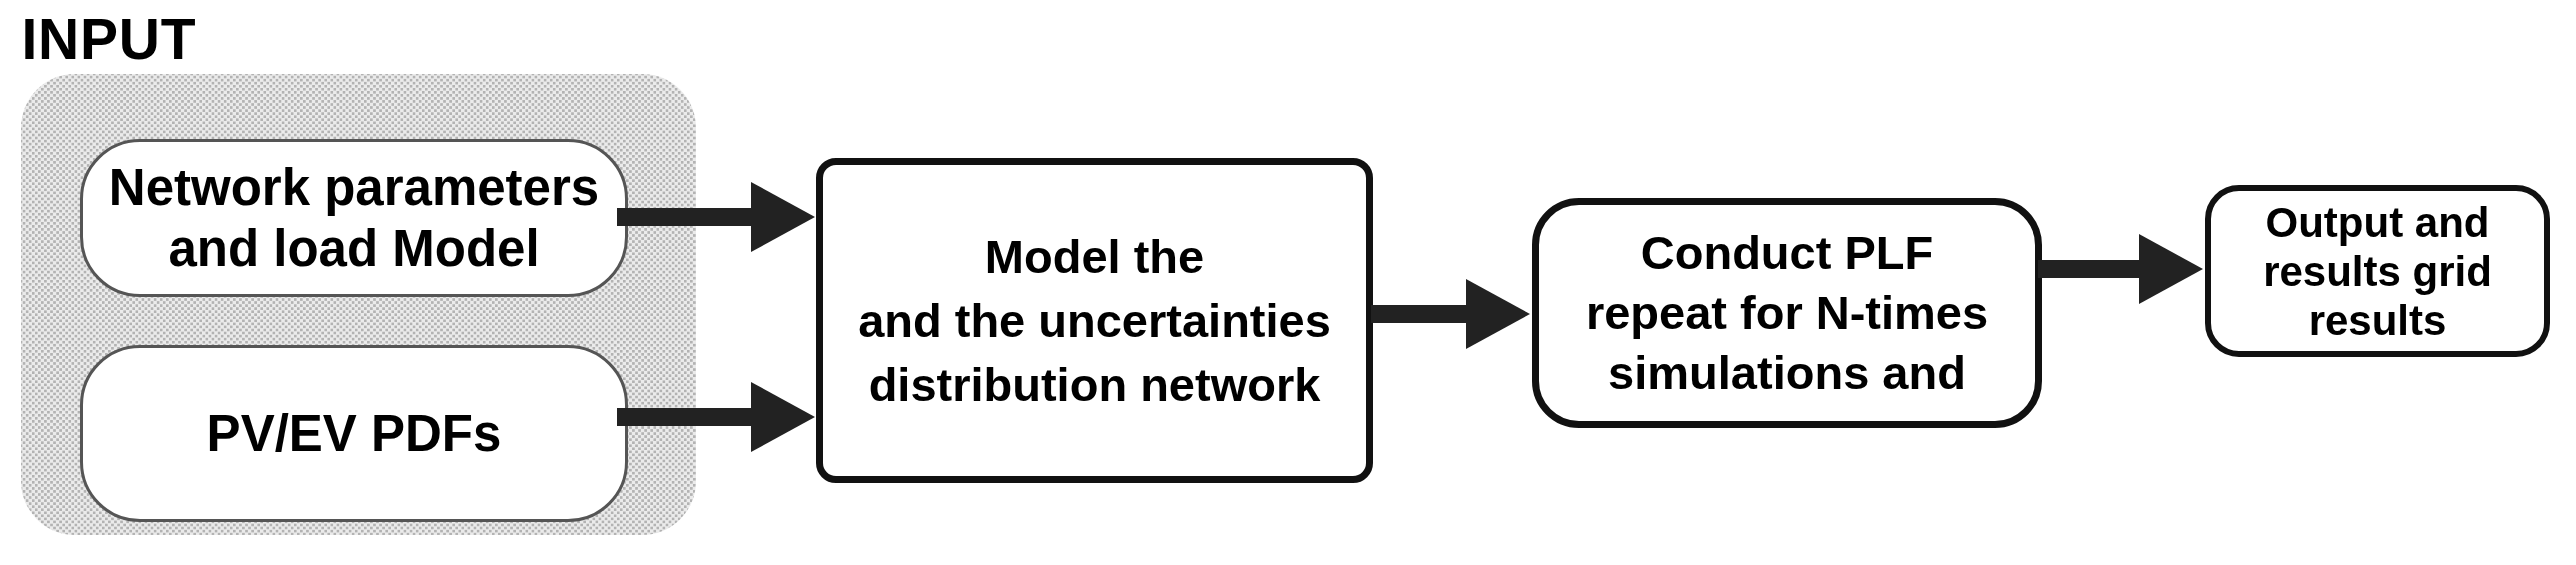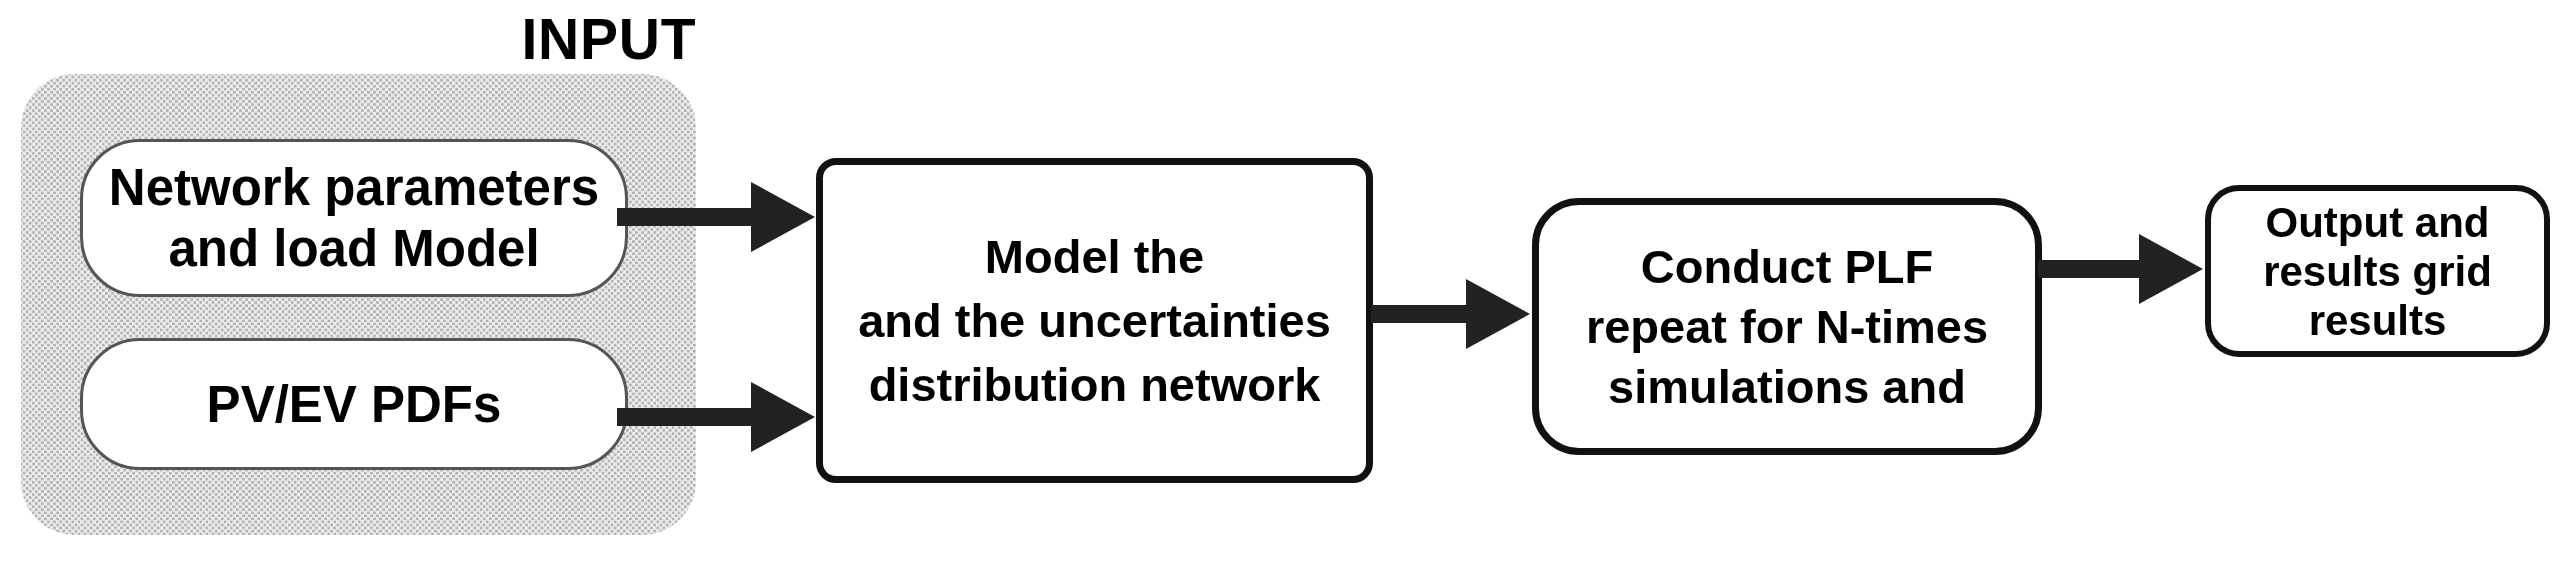--- a/index.html
+++ b/index.html
@@ -16,21 +16,21 @@
     color: #000000;
     overflow: hidden;
   }
 
   
   .input-group-label {
     position: absolute;
     left: 21.4px;
     top: 6.1px;
     width: 675px;
-    text-align: right;
+    text-align: left;
     font-size: 57px;
     font-weight: bold;
     letter-spacing: 0.8px;
     color: #000000;
   }
   .input-group-container {
     position: absolute;
     left: 21.4px;
     top: 74px;
     width: 675px;
@@ -69,43 +69,43 @@
   }
   .node-network-parameters {
     left: 80px;
     top: 139px;
     width: 548px;
     height: 158px;
     text-align: center;
   }
   .node-pv-ev-pdfs {
     left: 80px;
-    top: 338px;
+    top: 345px;
     width: 548px;
-    height: 132px;
+    height: 177px;
     text-align: right;
   }
 
   .node-process {
     border: 7.7px solid #111111;
   }
   .node-model-distribution {
     left: 816px;
     top: 158px;
     width: 557px;
     height: 325px;
     border-radius: 20px;
     font-size: 47px;
     line-height: 64px;
   }
   .node-conduct-plf {
     left: 1532px;
     top: 198px;
     width: 510px;
-    height: 257px;
+    height: 230px;
     border-radius: 47px;
     font-size: 47px;
     line-height: 60px;
   }
   .node-output-results {
     left: 2205px;
     top: 185px;
     width: 345px;
     height: 172px;
     border-radius: 34px;

